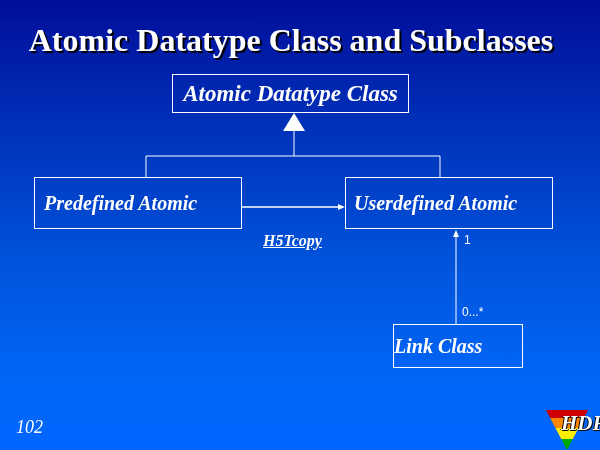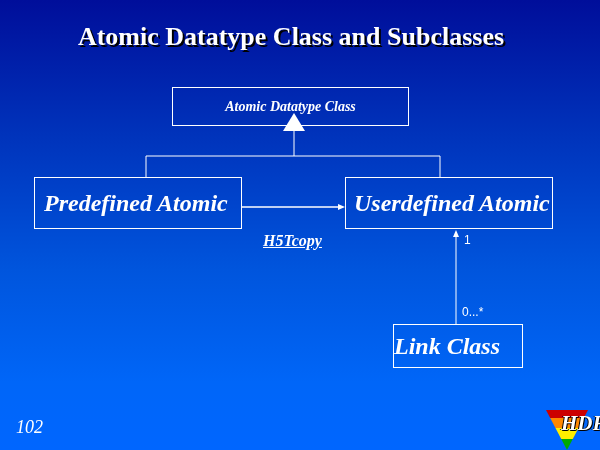--- a/index.html
+++ b/index.html
@@ -1,22 +1,22 @@
 <!DOCTYPE html>
 <html><head>
 <meta charset="utf-8">
 <style>
   html,body{margin:0;padding:0;}
   body{width:600px;height:450px;overflow:hidden;position:relative;
     background:linear-gradient(to bottom,#000e9a 0%,#0033bb 30%,#0055dd 60%,#0066f8 85%,#0066ff 100%);
     font-family:"Liberation Serif",serif;color:#fff;}
-  .title{position:absolute;left:0;top:22px;width:582px;text-align:center;font-weight:bold;font-size:26px;
+  .title{position:absolute;left:0;top:22px;width:582px;text-align:center;font-weight:bold;font-size:32px;
     text-shadow:2px 2px 0 #000;letter-spacing:0px;}
   .box{position:absolute;border:1px solid #fff;box-sizing:border-box;display:flex;align-items:center;
-    font-style:italic;font-weight:bold;font-size:24px;white-space:nowrap;}
+    font-style:italic;font-weight:bold;font-size:20px;white-space:nowrap;}
   svg.lines{position:absolute;left:0;top:0;}
   .label{position:absolute;font-family:"Liberation Sans",sans-serif;font-size:12px;}
   .h5t{position:absolute;font-style:italic;font-weight:bold;font-size:16px;text-decoration:underline;}
   .page{position:absolute;left:16px;top:417px;font-size:18px;font-style:italic;}
   .logo{position:absolute;left:540px;top:408px;width:52px;height:42px;}
   .logo-text{position:absolute;left:561px;top:411px;font-style:italic;font-weight:bold;font-size:21px;
     text-shadow:1px 1px 0 #000,-1px 0 0 #000;}
 </style>
 </head>
 <body>
@@ -31,21 +31,21 @@
   <line x1="146" y1="156" x2="146" y2="177" stroke="#fff" stroke-width="1"></line>
   <line x1="440" y1="156" x2="440" y2="177" stroke="#fff" stroke-width="1"></line>
 
   <line x1="242" y1="207" x2="340" y2="207" stroke="#fff" stroke-width="1.5"></line>
   <polygon points="345,207 338,204 338,210" fill="#fff"></polygon>
 
   <line x1="456" y1="324" x2="456" y2="236" stroke="#fff" stroke-width="1"></line>
   <polygon points="456,230 453,237 459,237" fill="#fff"></polygon>
 </svg>
 
-<div class="box" style="left:172px;top:74px;width:237px;height:39px;justify-content:center;font-size:14px;margin-top:13px;">
+<div class="box" style="left:172px;top:74px;width:237px;height:39px;justify-content:center;font-size:23px;">
   <span>Atomic Datatype Class</span>
 </div>
 
 <div class="box" style="left:34px;top:177px;width:208px;height:52px;padding-left:9px;">
   <span>Predefined Atomic</span>
 </div>
 
 <div class="box" style="left:345px;top:177px;width:208px;height:52px;padding-left:8px;text-align:right;">
   <span>Userdefined Atomic</span>
 </div>

